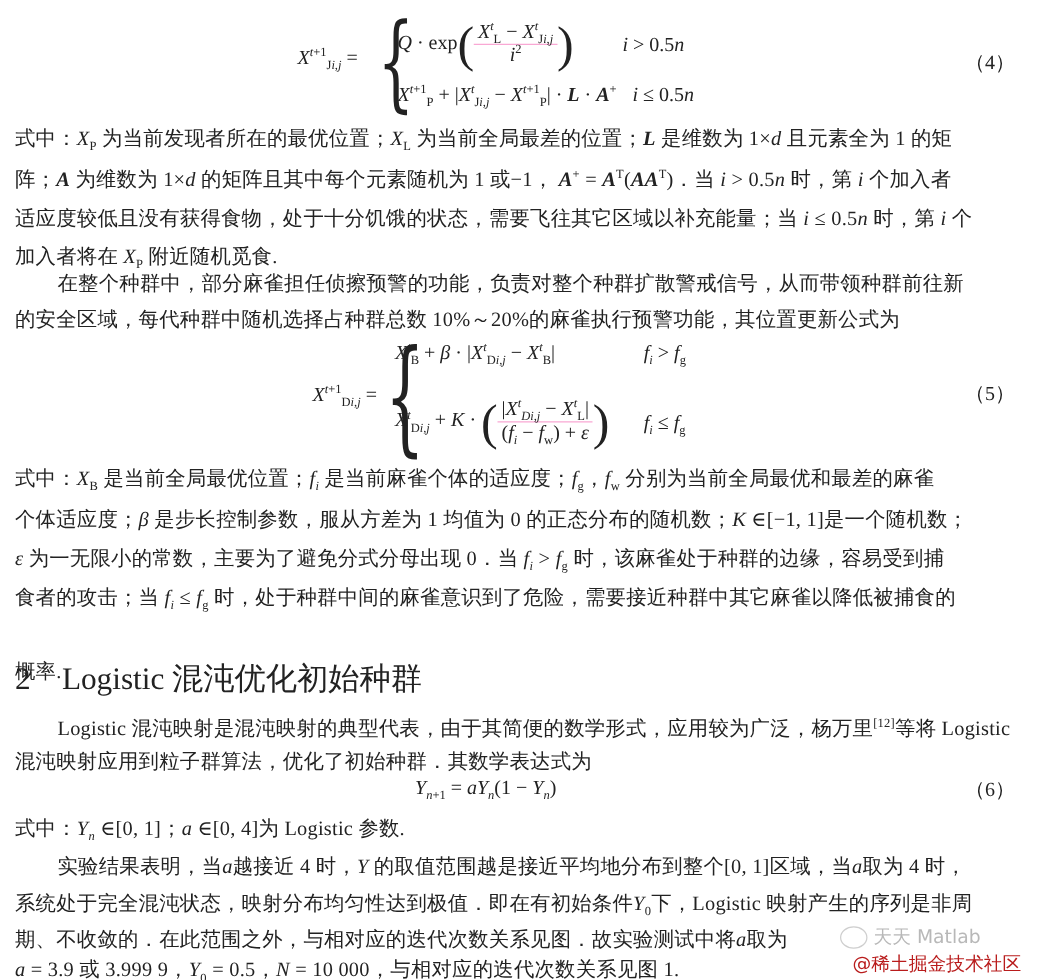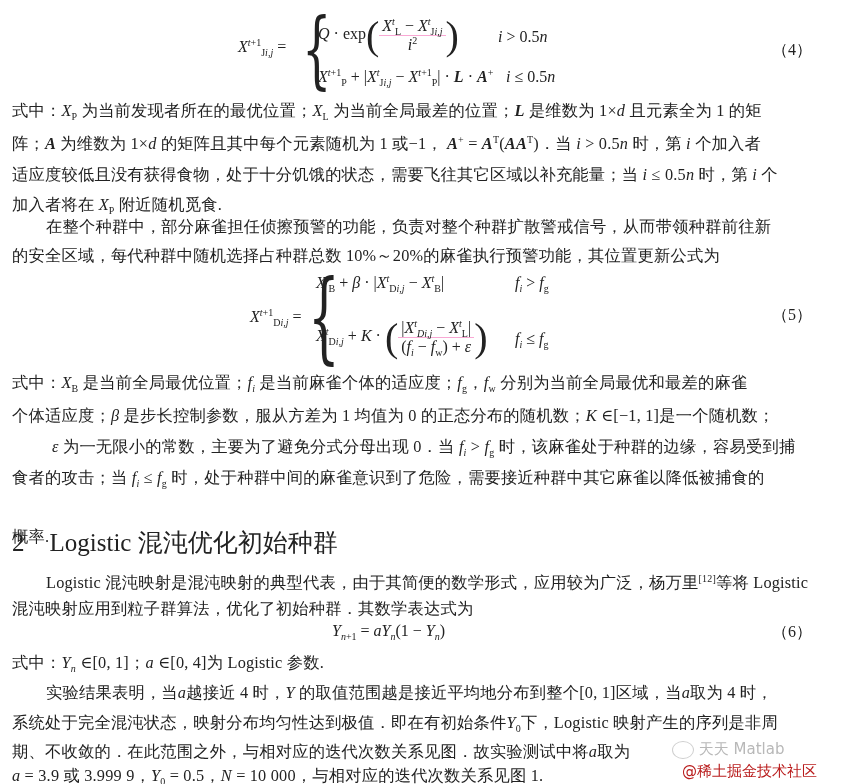--- a/index.html
+++ b/index.html
@@ -64,21 +64,21 @@
     <span style="position:absolute; left:265px; top:62px;"><i>f<sub>i</sub></i> ≤ <i>f</i><sub>g</sub></span>
   </div>
   <span class="eqnum" style="top:305px;">（5）</span>
 
   <div class="line" style="top:372px;">
     <span>式中：</span><i>X</i><sub>B</sub> <span>是当前全局最优位置；</span><i>f<sub>i</sub></i> <span>是当前麻雀个体的适应度；</span><i>f</i><sub>g</sub>，<i>f</i><sub>w</sub> <span>分别为当前全局最优和最差的麻雀</span>
   </div>
   <div class="line" style="top:405px;">
     <span>个体适应度；</span><i>β</i> <span>是步长控制参数，服从方差为 1 均值为 0 的正态分布的随机数；</span><i>K</i> ∈[−1, 1]<span>是一个随机数；</span>
   </div>
-  <div class="line" style="top:436px;margin-left:40px;">
+  <div class="line" style="top:436px;">
     <i>ε</i> <span>为一无限小的常数，主要为了避免分式分母出现 0．当</span> <i>f<sub>i</sub></i> &gt; <i>f</i><sub>g</sub> <span>时，该麻雀处于种群的边缘，容易受到捕</span>
   </div>
   <div class="line" style="top:467px;">
     <span>食者的攻击；当</span> <i>f<sub>i</sub></i> ≤ <i>f</i><sub>g</sub> <span>时，处于种群中间的麻雀意识到了危险，需要接近种群中其它麻雀以降低被捕食的</span>
   </div>
   <div class="line" style="top:526px;">概率.</div>
 
   <div class="heading">2　Logistic 混沌优化初始种群</div>
 
   <div class="line indent" style="top:572px;">

